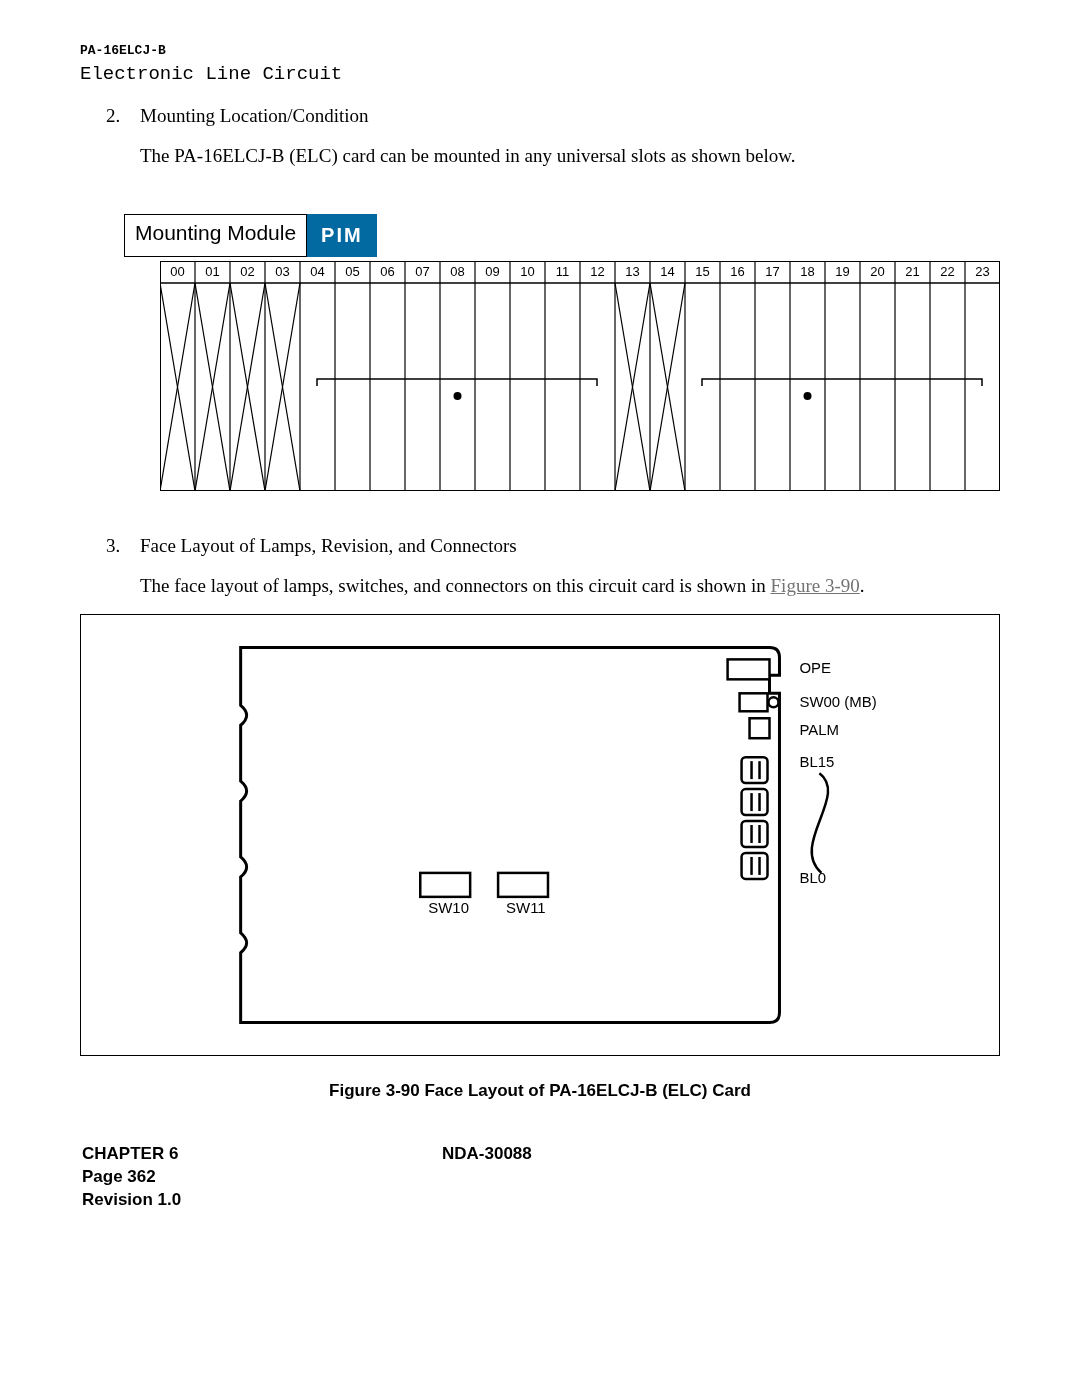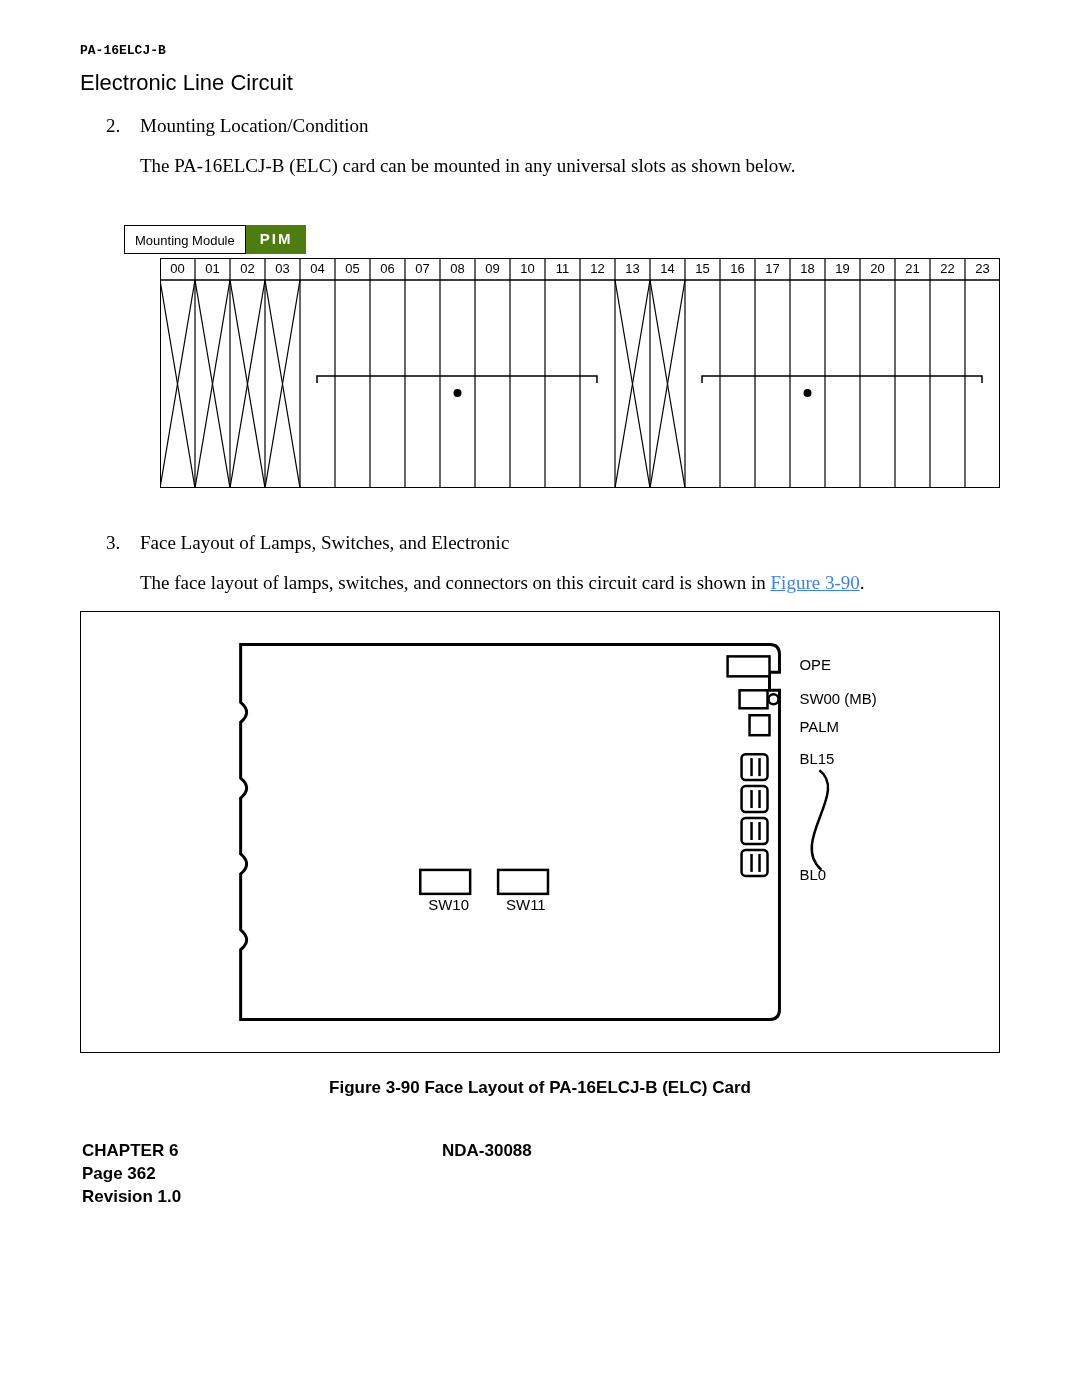--- a/index.html
+++ b/index.html
@@ -8,42 +8,42 @@
     font-family:"Times New Roman",Times,serif;
     color:#000;
     font-size:19px;
     line-height:1.35;
   }
   .page{
     padding:42px 80px 40px 80px;
     box-sizing:border-box;
   }
   .hdr-code{font-family:Liberation Mono, monospace;font-weight:bold;font-size:13px;}
-  .hdr-sub{font-family:Liberation Sans, sans-serif;font-size:22px;margin-top:8px;}
+  .hdr-sub{font-family:Liberation Mono, monospace;font-size:19px;margin-top:2px;}
   .item{display:flex;margin-top:16px;}
   .item .num{width:60px;flex:0 0 60px;padding-left:26px;box-sizing:border-box;}
   .item .txt{flex:1;}
   .body-indent{margin-left:60px;margin-top:14px;margin-right:10px;}
   .mm-row{display:flex;align-items:stretch;margin-top:46px;margin-left:44px;}
   .mm-label{
-    border:1.5px solid #000;padding:4px 10px 1px 10px;
-    font-family:Arial,Helvetica,sans-serif;font-size:13px;
+    border:1.5px solid #000;padding:4px 10px 8px 10px;
+    font-family:Arial,Helvetica,sans-serif;font-size:21px;
     display:flex;align-items:center;
   }
   .mm-pim{
-    background:#4d7c0f;color:#fff;font-family:Arial,Helvetica,sans-serif;
-    font-weight:bold;font-size:15px;letter-spacing:2px;
+    background:#0369a1;color:#fff;font-family:Arial,Helvetica,sans-serif;
+    font-weight:bold;font-size:20px;letter-spacing:2px;
     padding:4px 14px 5px 14px;display:flex;align-items:center;
   }
   .slots-wrap{margin-top:4px;margin-left:44px;padding-left:36px;}
   .fig-caption{
     text-align:center;font-family:Arial,Helvetica,sans-serif;
     font-weight:bold;font-size:17px;margin-top:24px;
   }
-  .link{color:#3b82f6;}
+  .link{color:#737373;}
   .footer{
     font-family:Arial,Helvetica,sans-serif;font-weight:bold;font-size:17px;
     margin-top:40px;margin-left:2px;display:flex;
   }
   .footer .left{width:360px;}
   .card-box{
     border:1.5px solid #000;margin-top:15px;height:440px;
     position:relative;
   }
 </style>
@@ -146,21 +146,21 @@
         <polyline points="542,125 542,118 822,118 822,125"></polyline>
       </g>
 
       <circle cx="297.5" cy="135" r="4" fill="#000"></circle>
       <circle cx="647.5" cy="135" r="4" fill="#000"></circle>
     </svg>
   </div>
 
   <div class="item" style="margin-top:36px;">
     <div class="num">3.</div>
-    <div class="txt">Face Layout of Lamps, Switches, and Electronic</div>
+    <div class="txt">Face Layout of Lamps, Revision, and Connectors</div>
   </div>
   <div class="body-indent">
     <span>The face layout of lamps, switches, and connectors on this circuit card is shown in </span><a class="link" href="#">Figure 3-90</a><span>.</span>
   </div>
 
   <div class="card-box">
     <svg viewBox="0 0 920 440" width="100%" height="100%">
 
       <path d="M160 32
                L690 32

